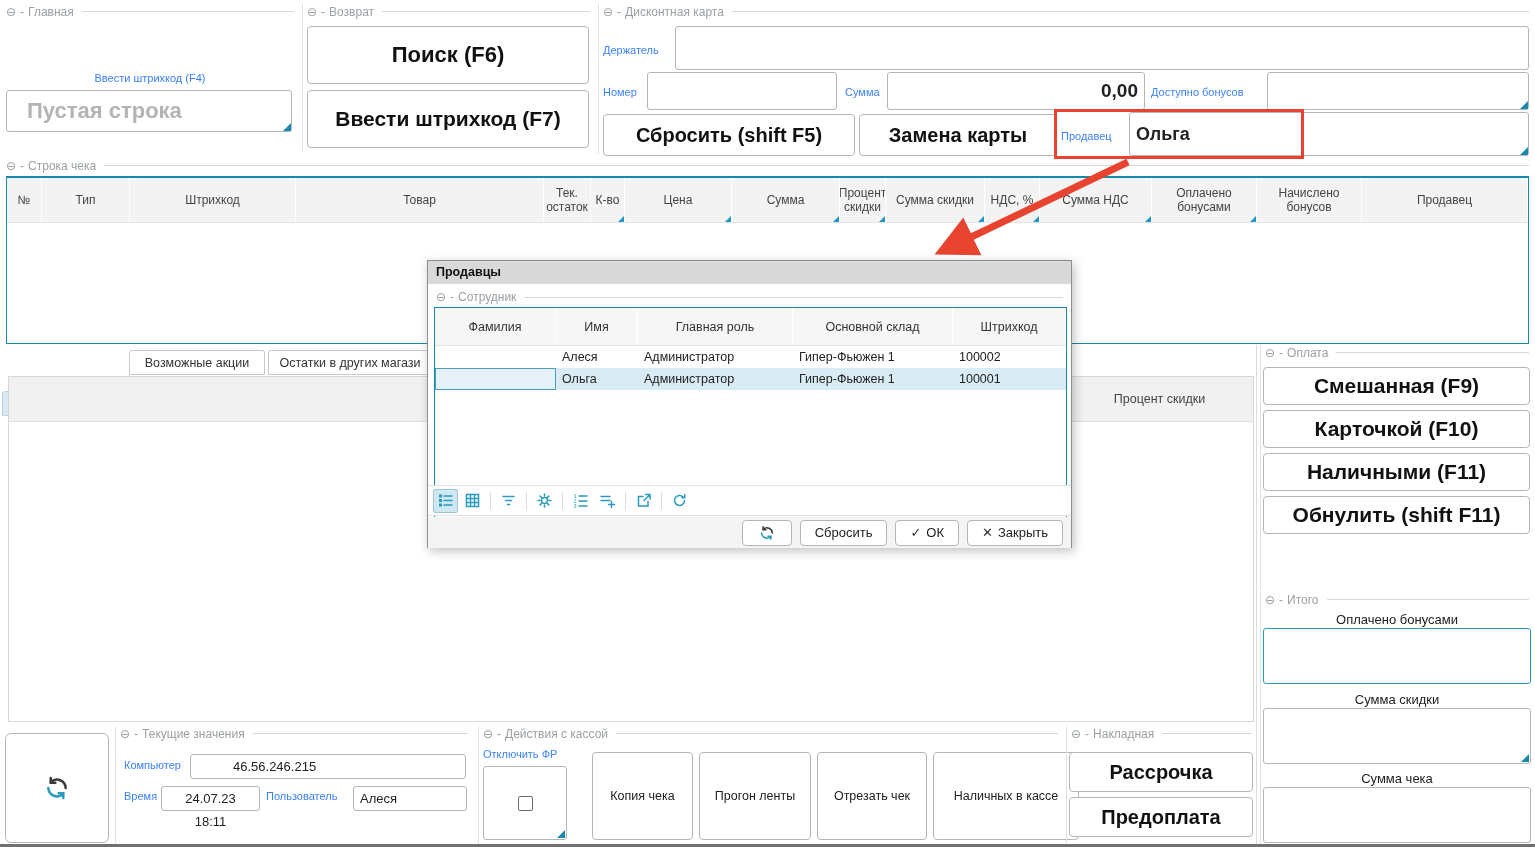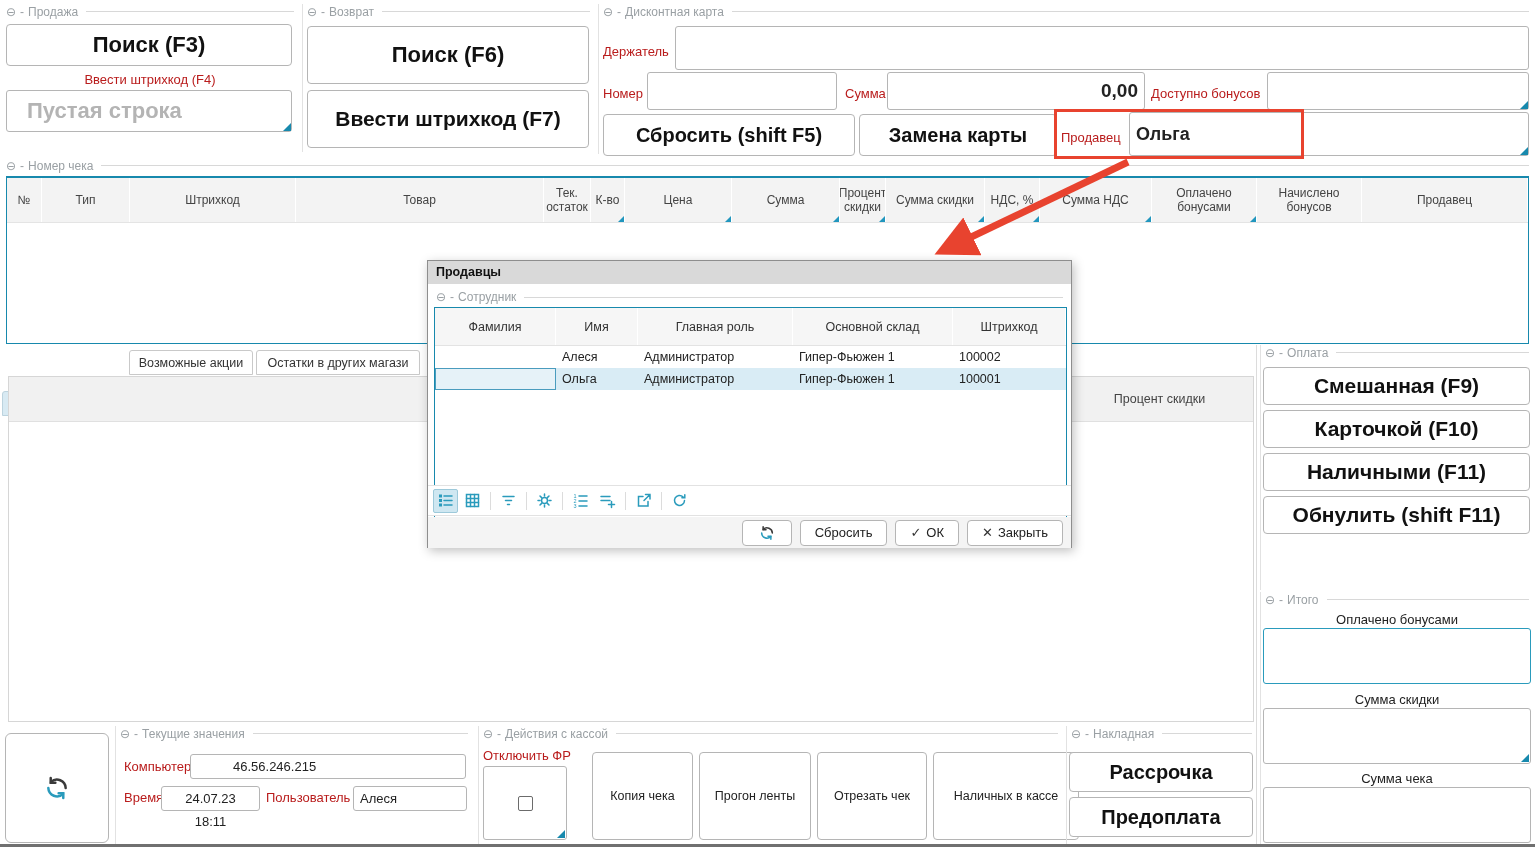--- a/index.html
+++ b/index.html
@@ -14,21 +14,21 @@
   .legend .line { flex:1; border-top:1px solid #d8d8d8; margin-left:4px; }
   .collapse-icon { color:#9aa0a4; font-size:12px; line-height:1; }
   .bl { border-left:1px solid #e2e2e2; }
 
   
   .btn { position:absolute; background:#fff; border:1px solid #b5b5b5; border-radius:4px;
          font-weight:bold; color:#111; display:flex; align-items:center; justify-content:center;
          cursor:pointer; font-family:inherit; white-space:nowrap; overflow:hidden; }
   .field { position:absolute; background:#fff; border:1px solid #b5b5b5; border-radius:3px;
            font-family:inherit; font-size:13px; color:#222; padding:0 6px; }
-  .lbl { position:absolute; font-size:13px; color:#b91c1c; white-space:nowrap; }
+  .lbl { position:absolute; font-size:11px; color:#3b82f6; white-space:nowrap; }
   .grip { position:relative; }
   .grip::after { content:""; position:absolute; right:1px; bottom:1px; width:0; height:0;
                  border-left:8px solid transparent; border-bottom:8px solid #1789ad; }
 
   
   #grp-sale  { left:2px; top:4px; width:296px; height:148px; }
   #btn-f3 { left:4px; top:20px; width:286px; height:42px; font-size:22px; }
   #lbl-f4 { left:0; top:68px; width:100%; text-align:center; }
   #inp-empty { left:4px; top:86px; width:286px; height:42px; font-size:22px; font-weight:bold;padding-left:20px; }
   #inp-empty::placeholder { color:#b4b4b4; }
@@ -161,24 +161,23 @@
 </style>
 </head>
 <body>
 
 <div class="canvas">
 
   <div class="group" id="grp-sale">
     <div class="legend">
       <span class="collapse-icon">⊖</span>
         <span>-</span>
-      <span>Продажа</span>
-      <span class="line"></span>
-    </div>
-    <button class="btn" id="btn-f3">Поиск (F3)</button>
+      <span>Главная</span>
+      <span class="line"></span>
+    </div>
     <div class="lbl" id="lbl-f4">Ввести штрихкод (F4)</div>
     <input class="field" id="inp-empty" placeholder="Пустая строка" style="">
     <div class="grip grip-wrap" style="left:4px;top:86px;width:286px;height:42px;pointer-events:none;"></div>
   </div>
 
   <div class="group bl" id="grp-return">
     <div class="legend">
       <span class="collapse-icon">⊖</span>
         <span>-</span>
       <span>Возврат</span>
@@ -208,21 +207,21 @@
     <button class="btn" id="btn-replace-card">Замена карты</button>
     <div class="lbl" id="lbl-seller">Продавец</div>
     <input class="field" id="inp-seller" value="Ольга" style="">
     <div class="grip grip-wrap" style="left:530px;top:108px;width:400px;height:44px;pointer-events:none;"></div>
   </div>
 
   <div class="group" id="grp-receipt">
     <div class="legend">
       <span class="collapse-icon">⊖</span>
         <span>-</span>
-      <span>Номер чека</span>
+      <span>Строка чека</span>
       <span class="line"></span>
     </div>
     <div id="receipt-table">
       <div id="receipt-header">
           <div class="th" style="flex: 0 0 35px; width: 35px;">
             <span>№</span>
           </div>
           <div class="th" style="flex: 0 0 88px; width: 88px;">
             <span>Тип</span>
           </div>
@@ -272,21 +271,21 @@
           </div>
           <div class="th" style="flex: 1 1 auto; width: 165px;">
             <span>Продавец</span>
           </div>
         </div>
     </div>
   </div>
 
   <div id="tabs">
       <div class="tab active" style="width: 124px; height: 100%;">Условие акции</div>
-      <div class="tab" style="width: 124px; height: 100%;">Возможные акции</div>
+      <div class="tab" style="width: 136px; height: 100%;">Возможные акции</div>
       <div class="tab" style="width: 164px; height: 100%;">Остатки в других магази</div>
     </div>
   <div id="promo">
     <div id="promo-header">
       <div class="promo-th" id="promo-th-1">Акция</div>
       <div class="promo-th" id="promo-th-2">Процент скидки</div>
     </div>
   </div>
   <div id="rpanel-sep"></div>
 

